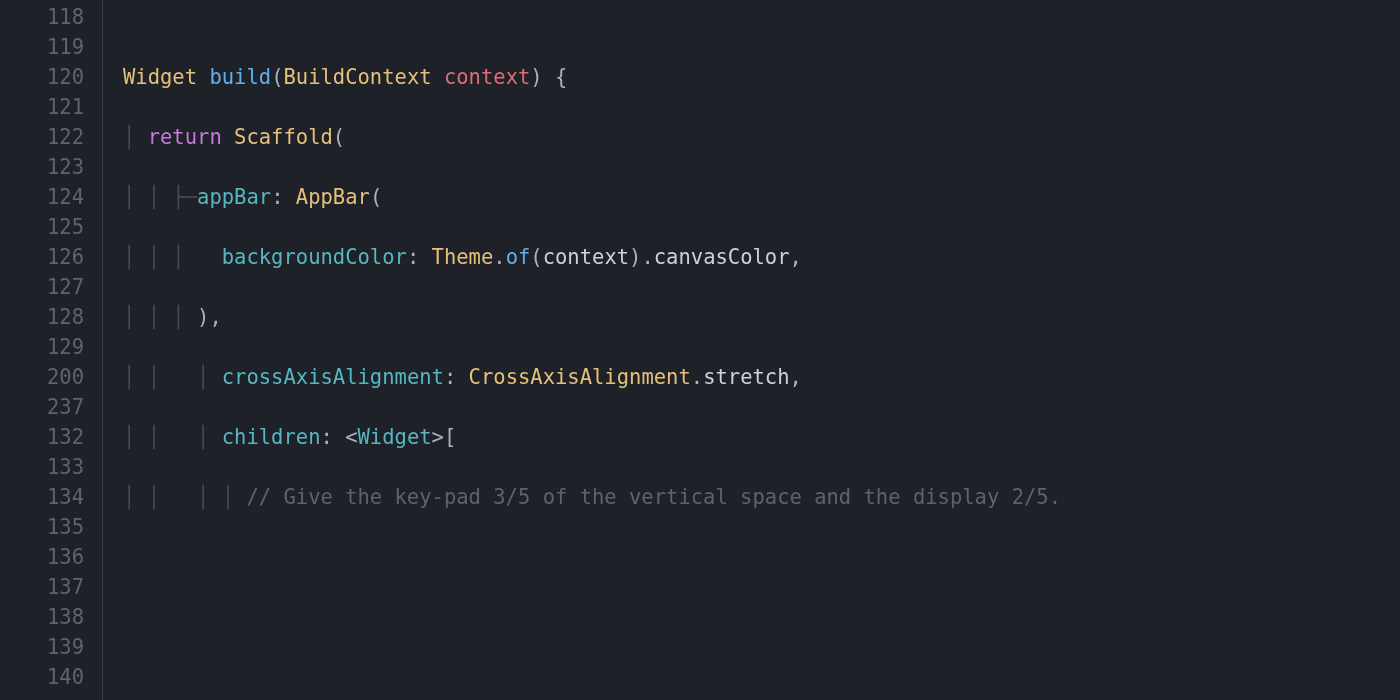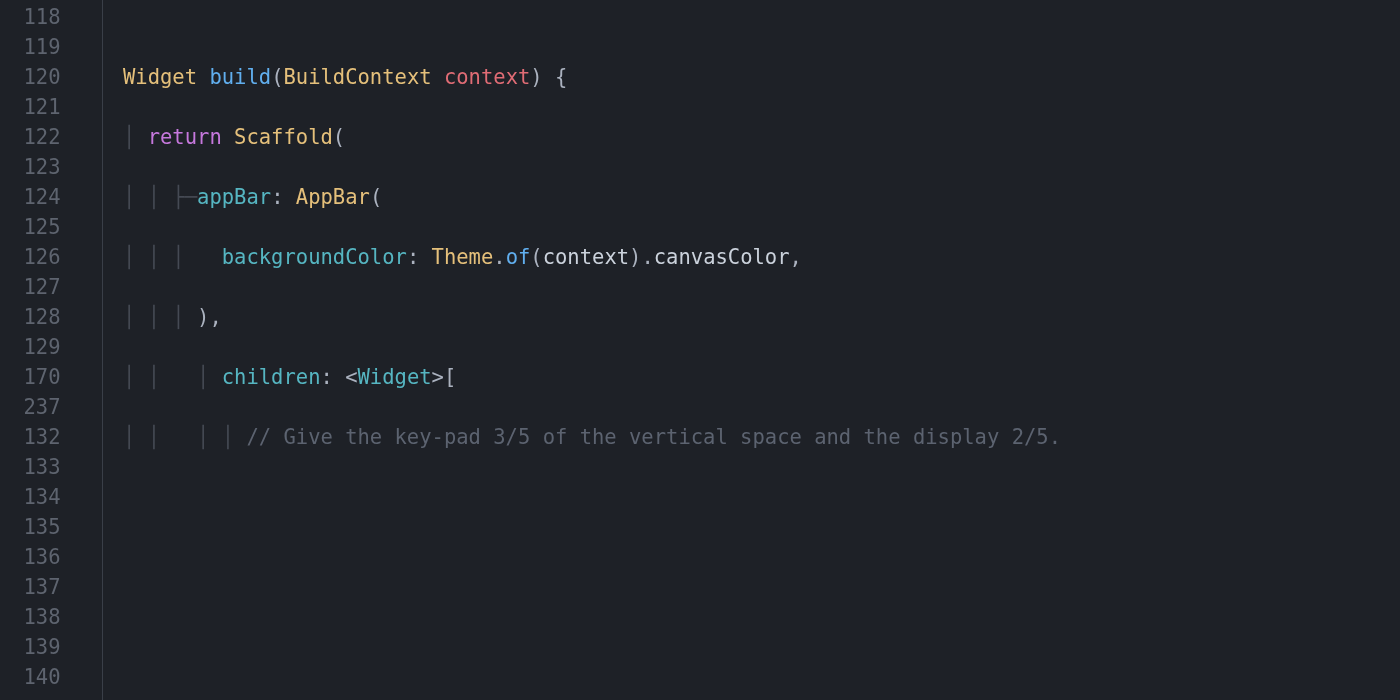--- a/index.html
+++ b/index.html
@@ -1,18 +1,18 @@
 <!DOCTYPE html>
 <html><head>
 <meta charset="utf-8">
 <style>
   html,body{margin:0;padding:0;background:#1e2127;height:100%;width:100%;overflow:hidden}
   body{font-family:"Menlo","Consolas","DejaVu Sans Mono",monospace;font-size:20.5px;line-height:30px;color:#cbd2dc}
   .editor{display:flex;height:100%}
-  .gutter{width:84px;text-align:center;padding:2px 18px 0 0;color:#5e646f;user-select:none;flex:0 0 auto}
+  .gutter{width:84px;text-align:right;padding:2px 18px 0 0;color:#5e646f;user-select:none;flex:0 0 auto}
   .gutter div{height:30px}
   .border{width:1px;background:#3a3f48;margin-right:20px;flex:0 0 auto}
   .code{padding:2px 0 0 0;white-space:pre;flex:1 1 auto}
   .code .row{height:30px}
   .guide{color:#454a54}
   .kw{color:#c678dd}
   .type{color:#e5c07b}
   .typeg{color:#56b6c2}
   .fn{color:#61afef}
   .id{color:#56b6c2}
@@ -32,40 +32,41 @@
       <div>120</div>
       <div>121</div>
       <div>122</div>
       <div>123</div>
       <div>124</div>
       <div>125</div>
       <div>126</div>
       <div>127</div>
       <div>128</div>
       <div>129</div>
-      <div>170</div>
+      <div>200</div>
       <div>237</div>
       <div>132</div>
       <div>133</div>
       <div>134</div>
       <div>135</div>
       <div>136</div>
       <div>137</div>
       <div>138</div>
       <div>139</div>
       <div>140</div>
     </div>
   <div class="border"></div>
   <div class="code">
 
 <div class="row"><span class="type">Widget</span><span class="plain"> </span><span class="fn">build</span><span class="pn">(</span><span class="type">BuildContext</span><span class="plain"> </span><span class="param">context</span><span class="pn">) {</span></div>
 <div class="row"><span class="guide">│ </span><span class="kw">return</span><span class="plain"> </span><span class="type">Scaffold</span><span class="pn">(</span></div>
 <div class="row"><span class="guide">│ │ ├─</span><span class="id">appBar</span><span class="pn">: </span><span class="type">AppBar</span><span class="pn">(</span></div>
 <div class="row"><span class="guide">│ │ │   </span><span class="id">backgroundColor</span><span class="pn">: </span><span class="type">Theme</span><span class="pn">.</span><span class="fn">of</span><span class="pn">(</span><span class="plain">context</span><span class="pn">).</span><span class="plain">canvasColor</span><span class="pn">,</span></div>
 <div class="row"><span class="guide">│ │ │ </span><span class="pn">),</span></div>
+<div class="row"><span class="guide">│ │   │ </span><span class="id">crossAxisAlignment</span><span class="pn">: </span><span class="type">CrossAxisAlignment</span><span class="pn">.</span><span class="plain">stretch</span><span class="pn">,</span></div>
 <div class="row"><span class="guide">│ │   │ </span><span class="id">children</span><span class="pn">: &lt;</span><span class="typeg">Widget</span><span class="pn">&gt;[</span></div>
 <div class="row"><span class="guide">│ │   │ │ </span><span class="cmt">// Give the key-pad 3/5 of the vertical space and the display 2/5.</span></div>
 
 
 
 
 
 
 
 

